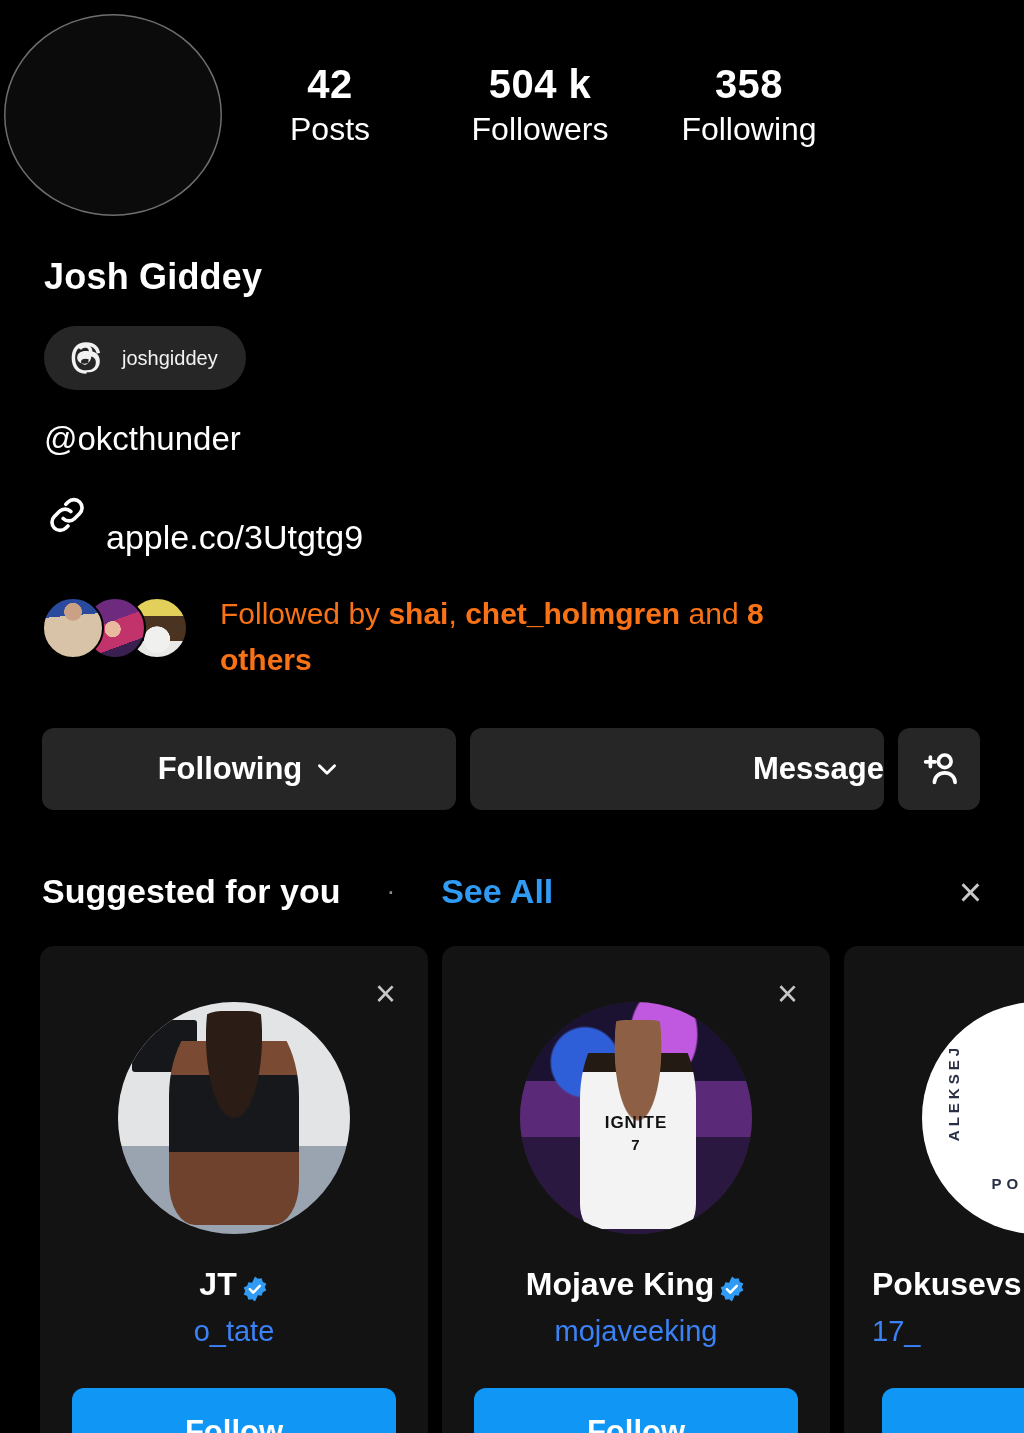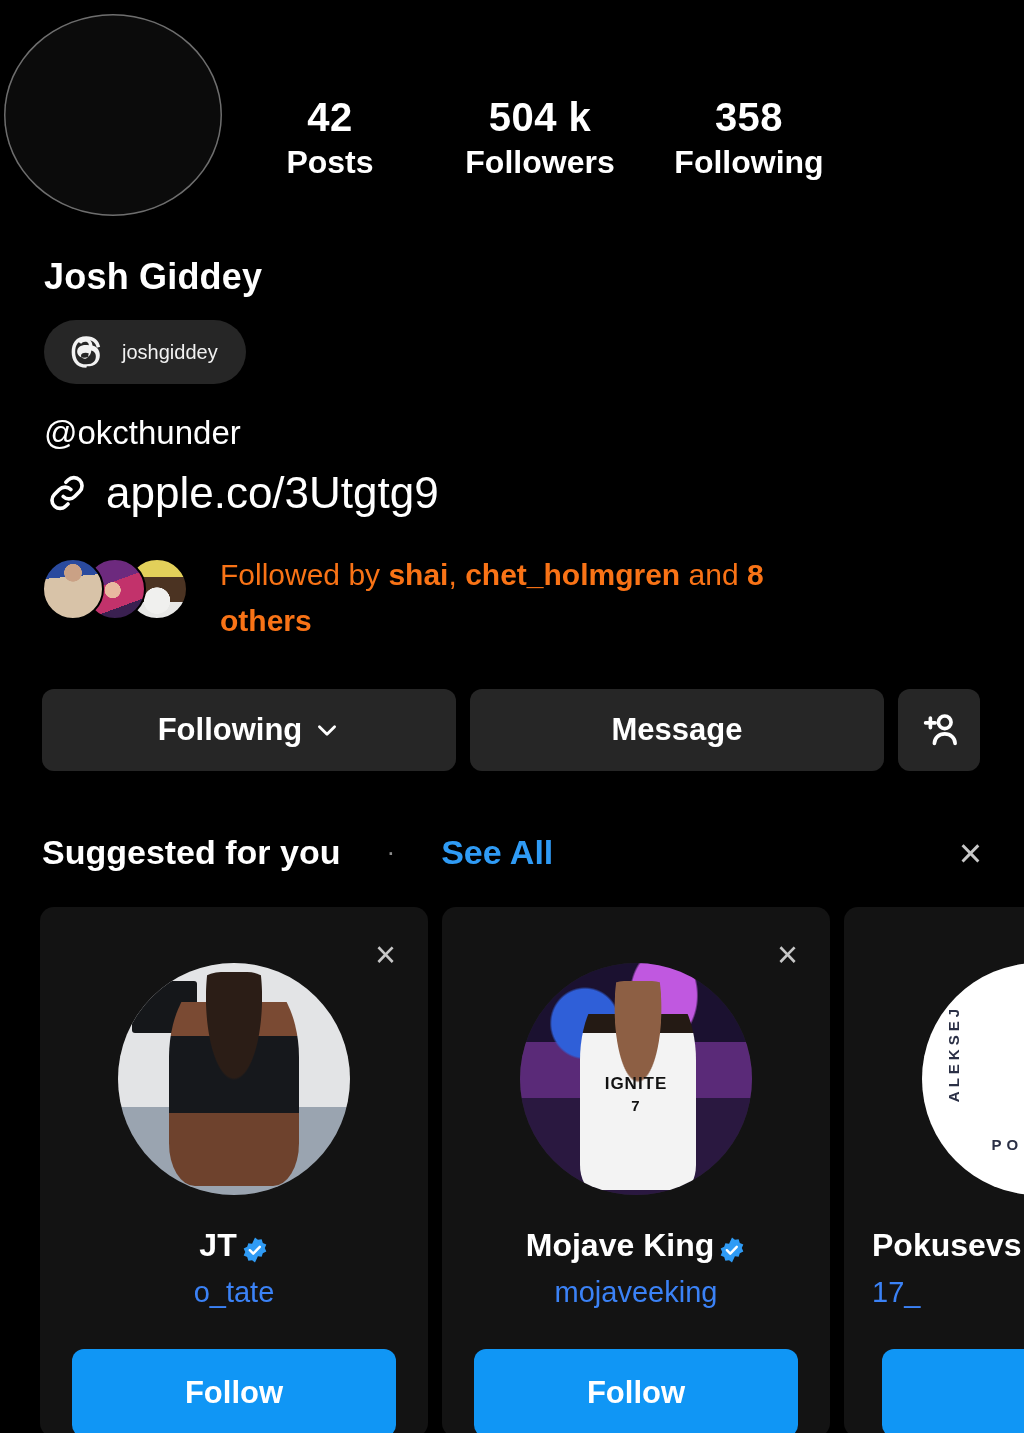--- a/index.html
+++ b/index.html
@@ -5,65 +5,65 @@
   * { margin:0; padding:0; box-sizing:border-box; }
   html, body {
     width:1024px; height:1433px;
     background:#000;
     font-family:"Liberation Sans", sans-serif;
     overflow:hidden;
   }
   .screen { position:relative; width:1024px; height:1433px; background:#000; }
 
   
-  .header { display:flex; align-items:center; padding:8px 0 0 0; }
+  .header { display:flex; align-items:flex-start; padding:8px 0 0 0; }
   .avatar-wrap { width:225px; display:flex; justify-content:center; padding-top:6px; }
   .avatar {
     width:218px; height:202px; border-radius:50%;
     background:#0b0b0b;
     box-shadow:0 0 0 1.5px #6e6e6e inset;
   }
   .stats { flex:1; display:flex; padding-top:55px; }
   .stat { flex:0 0 auto; text-align:center; }
   .stat-posts { width:210px; }
   .stat-followers { width:210px; }
   .stat-following { width:208px; }
   .stat-num {
     display:block; color:#fff; font-size:40px; font-weight:bold;
     line-height:1.05; letter-spacing:0.5px;
   }
   .stat-label {
-    display:block; color:#fff; font-size:32px; font-weight:700;
+    display:block; color:#fff; font-size:32px; font-weight:400;
     line-height:1.3; margin-top:4px;
   }
 
   
   .fullname {
     color:#fff; font-size:36px; font-weight:bold;
-    margin:40px 0 0 44px; letter-spacing:0.2px;
+    margin:40px 0 6px 44px; letter-spacing:0.2px;
   }
   .threads-pill {
     display:inline-flex; align-items:center; gap:16px;
     background:#262626; border-radius:34px;
     padding:12px 28px 12px 22px;
     margin:22px 0 0 44px;
   }
   .threads-pill .th-label { color:#f2f2f2; font-size:20px; }
   .threads-icon { width:40px; height:40px; display:block; }
 
   
   .bio {
     color:#fff; font-size:33px; margin:30px 0 0 44px; line-height:1.15;
   }
   .link-row {
     display:flex; align-items:center; gap:16px;
     margin:16px 0 0 44px;
   }
   .link-icon { width:46px; height:46px; flex:0 0 auto; }
-  .link-text { color:#fff; font-size:44px; }
+  .link-text { color:#fff; font-size:34px;margin-top:44px; }
 
   
   .followed {
     display:flex; align-items:flex-start; margin:34px 0 0 42px;
   }
   .facepile { position:relative; width:168px; height:62px; flex:0 0 auto; margin-top:6px; }
   .face {
     position:absolute; top:0; width:62px; height:62px; border-radius:50%;
     border:2px solid #000; background-size:cover;
   }
@@ -83,21 +83,21 @@
 
   
   .actions { display:flex; gap:14px; margin:44px 0 0 42px; }
   .btn {
     background:#262626; border:none; border-radius:12px;
     color:#fff; font-size:31px; font-weight:bold;
     display:flex; align-items:center; justify-content:center; gap:12px;
     height:82px; cursor:pointer; font-family:"Liberation Sans", sans-serif;
   }
   .btn-following { width:414px; }
-  .btn-message { width:414px; }
+  .btn-message { width:414px;justify-content:flex-end; }
   .btn-adduser { width:82px; }
   .chevron { width:26px; height:26px; display:block; }
   .adduser-icon { width:46px; height:46px; display:block; }
 
   
   .sugg-header {
     display:flex; align-items:center; margin:62px 0 0 42px; padding-right:42px;gap:32px;
   }
   .sugg-title { color:#fff; font-size:34px; font-weight:bold; }
   .sugg-dot { color:#8e8e8e; font-size:26px; margin:0 14px; }

